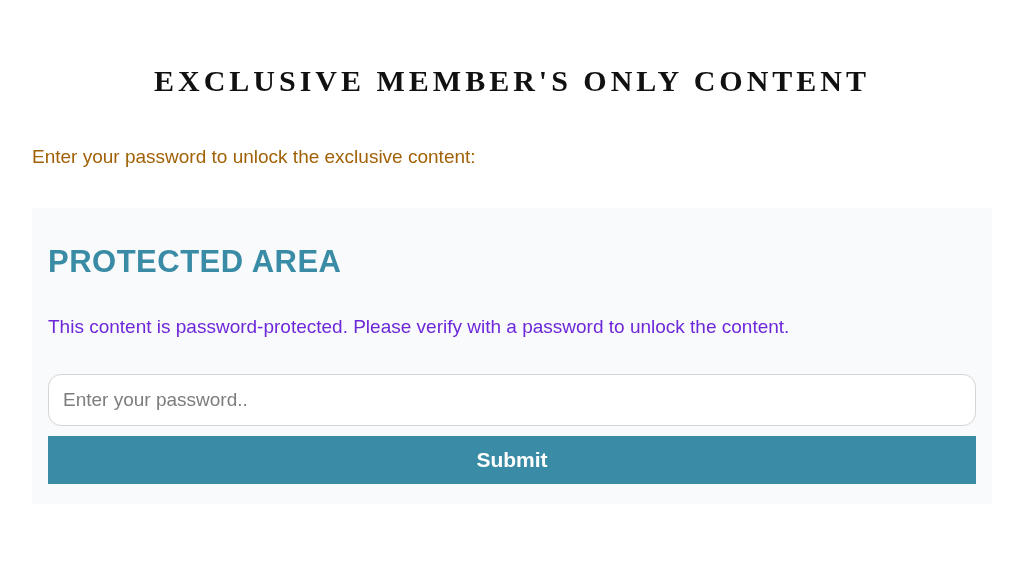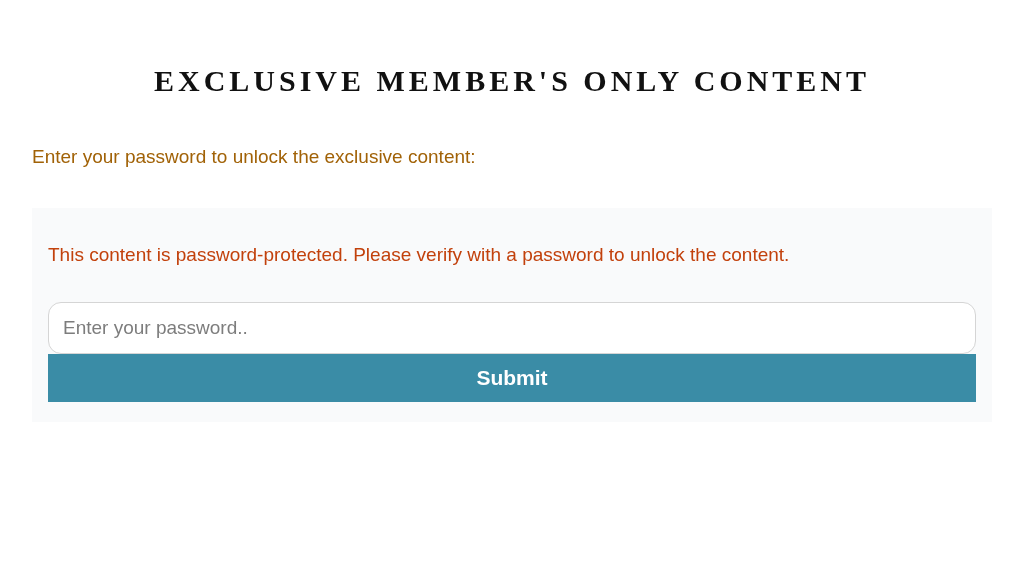--- a/index.html
+++ b/index.html
@@ -46,41 +46,42 @@
     .protected-heading {
       font-family: "Segoe UI", Arial, sans-serif;
       font-size: 31px;
       font-weight: 700;
       letter-spacing: 0.5px;
       color: #3a8ca6;
       margin-bottom: 36px;
     }
     .protected-text {
       font-size: 19px;
-      color: #c2410c;
+      color: #6d28d9;
       margin-bottom: 36px;
     }
     .password-input {
       width: 100%;
       padding: 14px 14px;
       font-size: 19px;
       color: #333;
       border: 1px solid #d5d5d5;
       border-radius: 13px;
       outline: none;
       font-family: Liberation Sans, sans-serif;
       background: #ffffff;
       display: block;
     }
     .password-input::placeholder {
       color: #7d7d7d;
       opacity: 1;
     }
     .submit-btn {
       width: 100%;
+      margin-top: 10px;
       padding: 12px 0;
       background: #3a8ca6;
       color: #ffffff;
       border: none;
       font-size: 21px;
       font-weight: 600;
       font-family: inherit;
       cursor: pointer;
       display: block;
     }
@@ -88,17 +89,18 @@
 </head>
 <body>
 
 <div class="container">
   <h1 class="page-title">EXCLUSIVE MEMBER'S ONLY CONTENT</h1>
 
 
   <p class="instruction">Enter your password to unlock the exclusive content:</p>
 
   <div class="protected-box">
+    <h2 class="protected-heading">PROTECTED AREA</h2>
     <p class="protected-text">This content is password-protected. Please verify with a password to unlock the content.</p>
     <input type="password" class="password-input" placeholder="Enter your password.." style="">
     <button class="submit-btn">Submit</button>
   </div>
 </div>
 
 </body></html>

